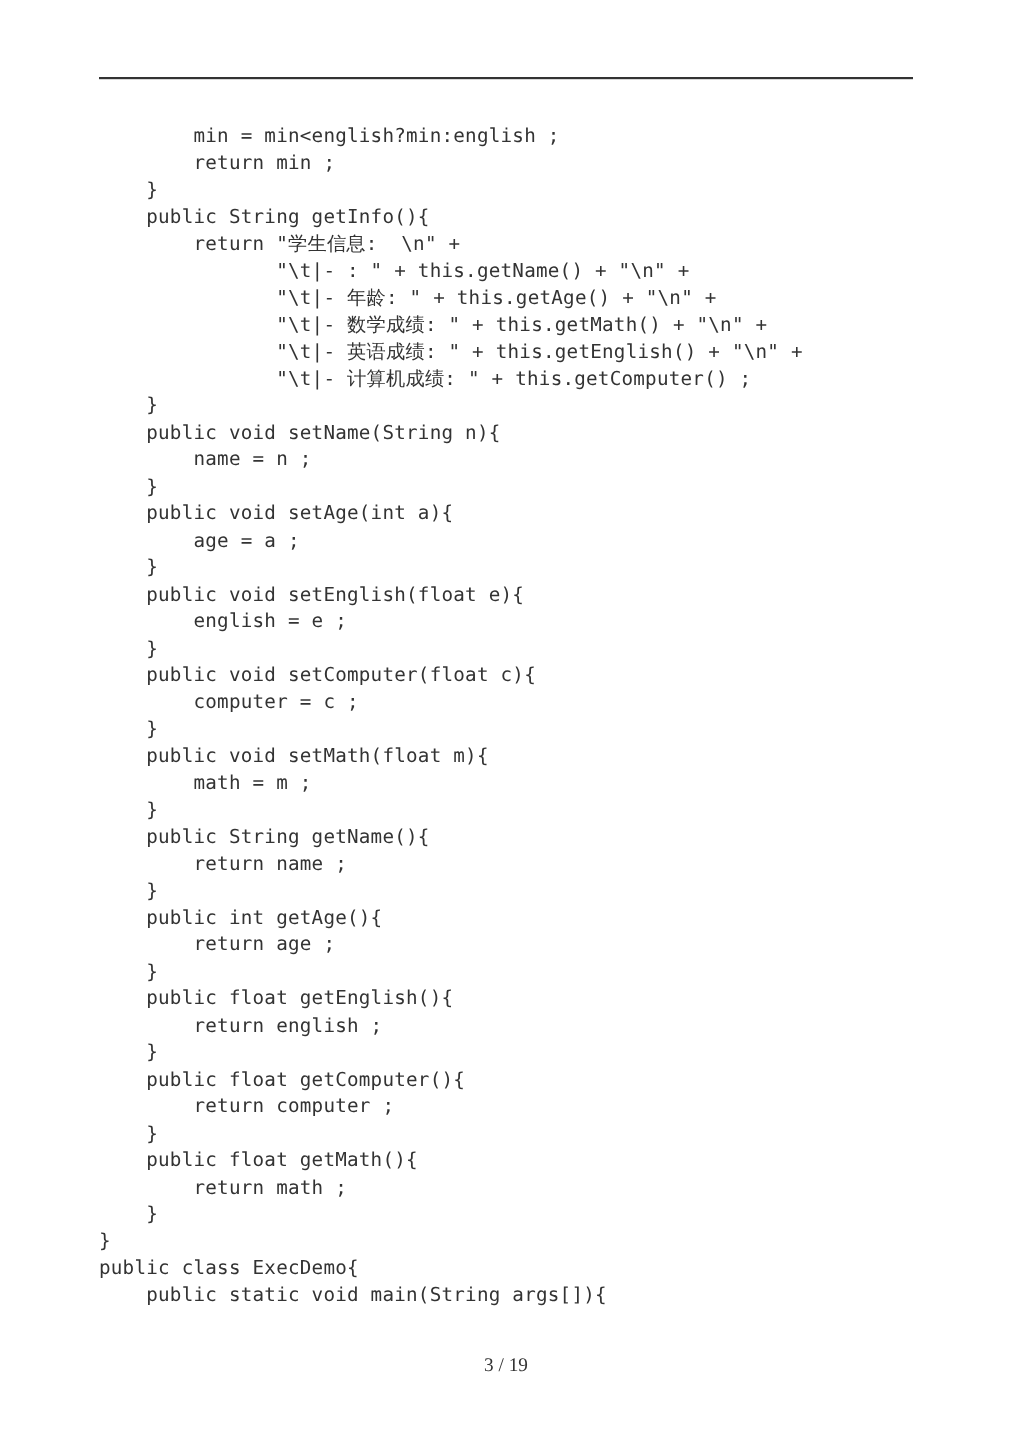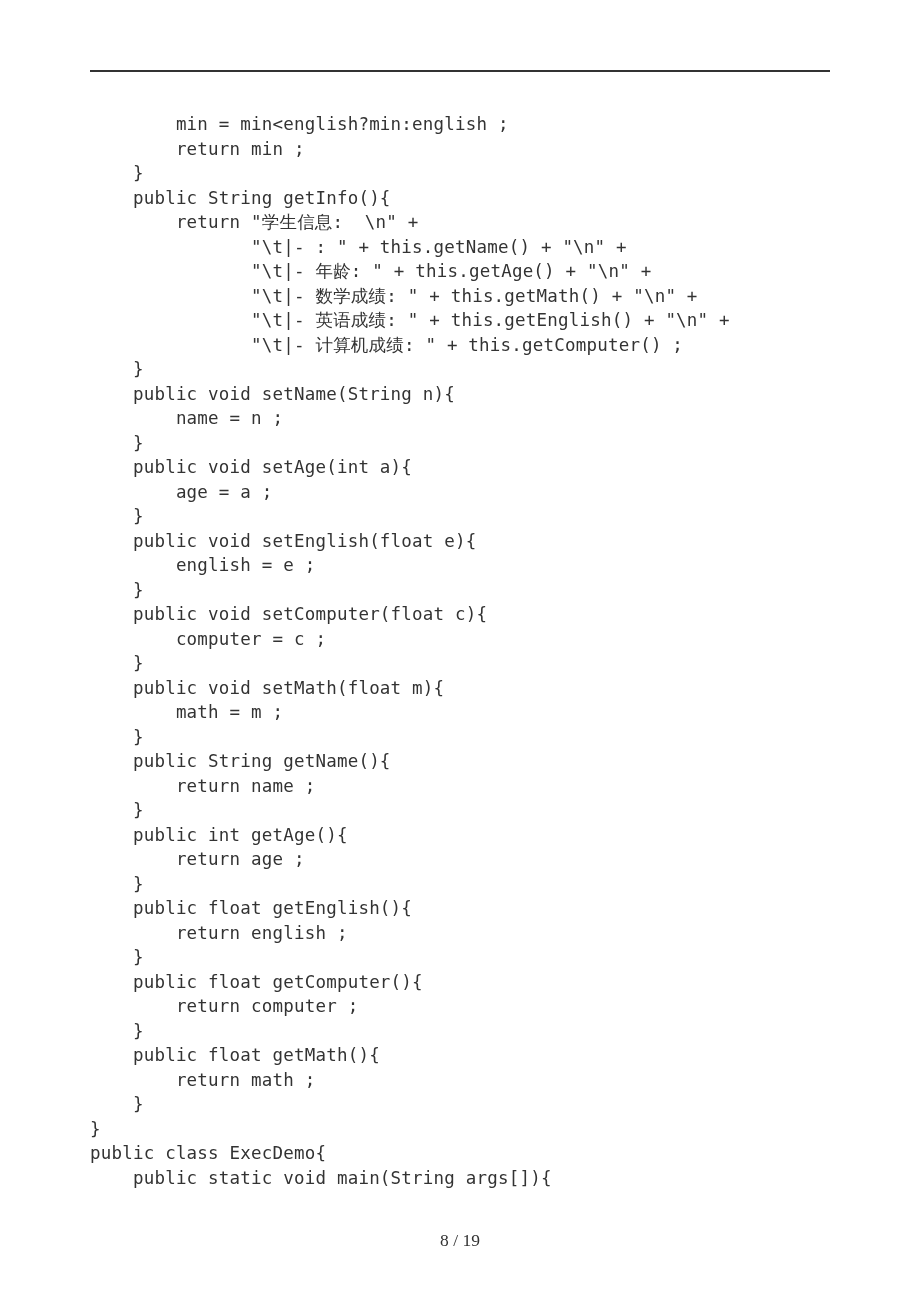--- a/index.html
+++ b/index.html
@@ -84,14 +84,14 @@
     }
     public float getComputer(){
         return computer ;
     }
     public float getMath(){
         return math ;
     }
 }
 public class ExecDemo{
     public static void main(String args[]){</pre>
-  <div class="pagenum">8 / 19</div>
+  <div class="pagenum">3 / 19</div>
 </div>
 
 </body></html>

